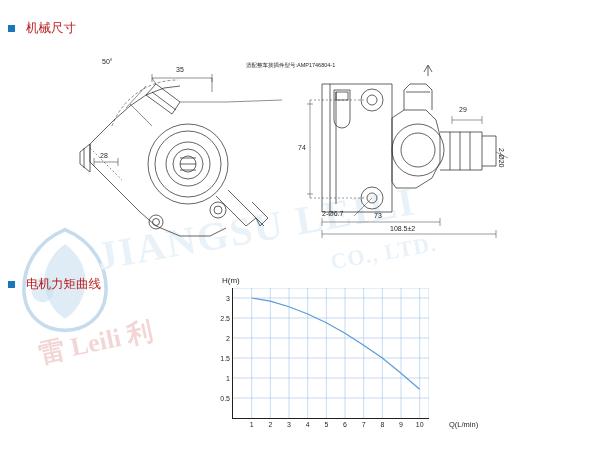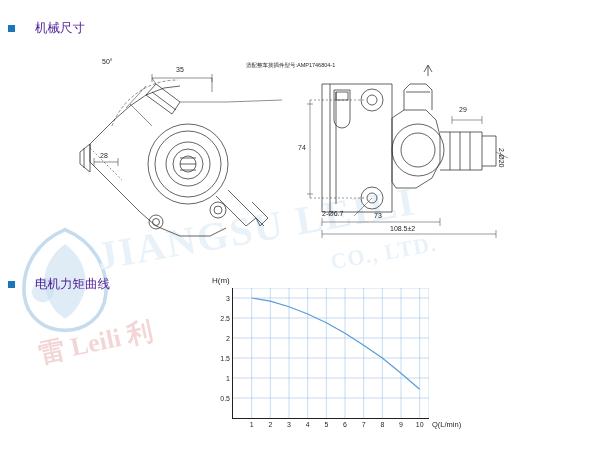--- a/index.html
+++ b/index.html
@@ -72,23 +72,23 @@
     transform: rotate(-12deg);
     font-family: "Liberation Serif", serif;
     opacity: 0.75;
   }
 
   
   .section-head {
     position: absolute;
     display: flex;
     align-items: center;
-    gap: 20px;
+    gap: 11px;
     font-size: 12.5px;
-    color: #4c1d95;
+    color: #b91c1c;
     white-space: nowrap;
   }
   .bullet {
     width: 7px; height: 7px;
     background: #1b75bb;
     display: inline-block;
   }
   .sec1 { left: 8px; top: 20px; }
   .sec2 { left: 8px; top: 248px; margin-top: 28px; }
   .head-cn { margin-right: 10px; }
@@ -115,21 +115,21 @@
   
   .chart-wrap {
     position: absolute;
     left: 200px;
     top: 278px;
     width: 260px;
     height: 175px;
   }
   .chart-title {
     position: absolute;
-    left: 12px;
+    left: 22px;
     top: -2px;
     font-size: 8px;
     color: #231f20;
   }
   .plot {
     position: absolute;
     left: 32px;
     top: 10px;
     width: 196px;
     height: 130px;
@@ -148,21 +148,21 @@
   .xtick {
     position: absolute;
     top: 100%;
     margin-top: 3px;
     transform: translateX(-50%);
     font-size: 7px;
     white-space: nowrap;
   }
   .xaxis-label {
     position: absolute;
-    left: 232px;
+    left: 249px;
     top: 142px;
     font-size: 7.5px;
     text-align: center;
   }
 </style>
 </head>
 <body>
 
 <div class="page">
 

